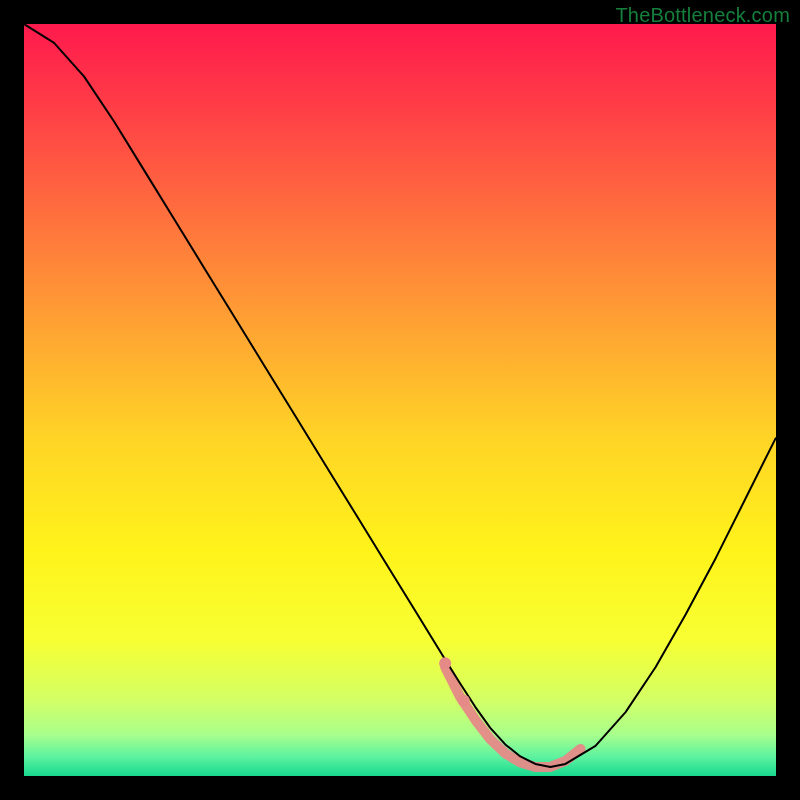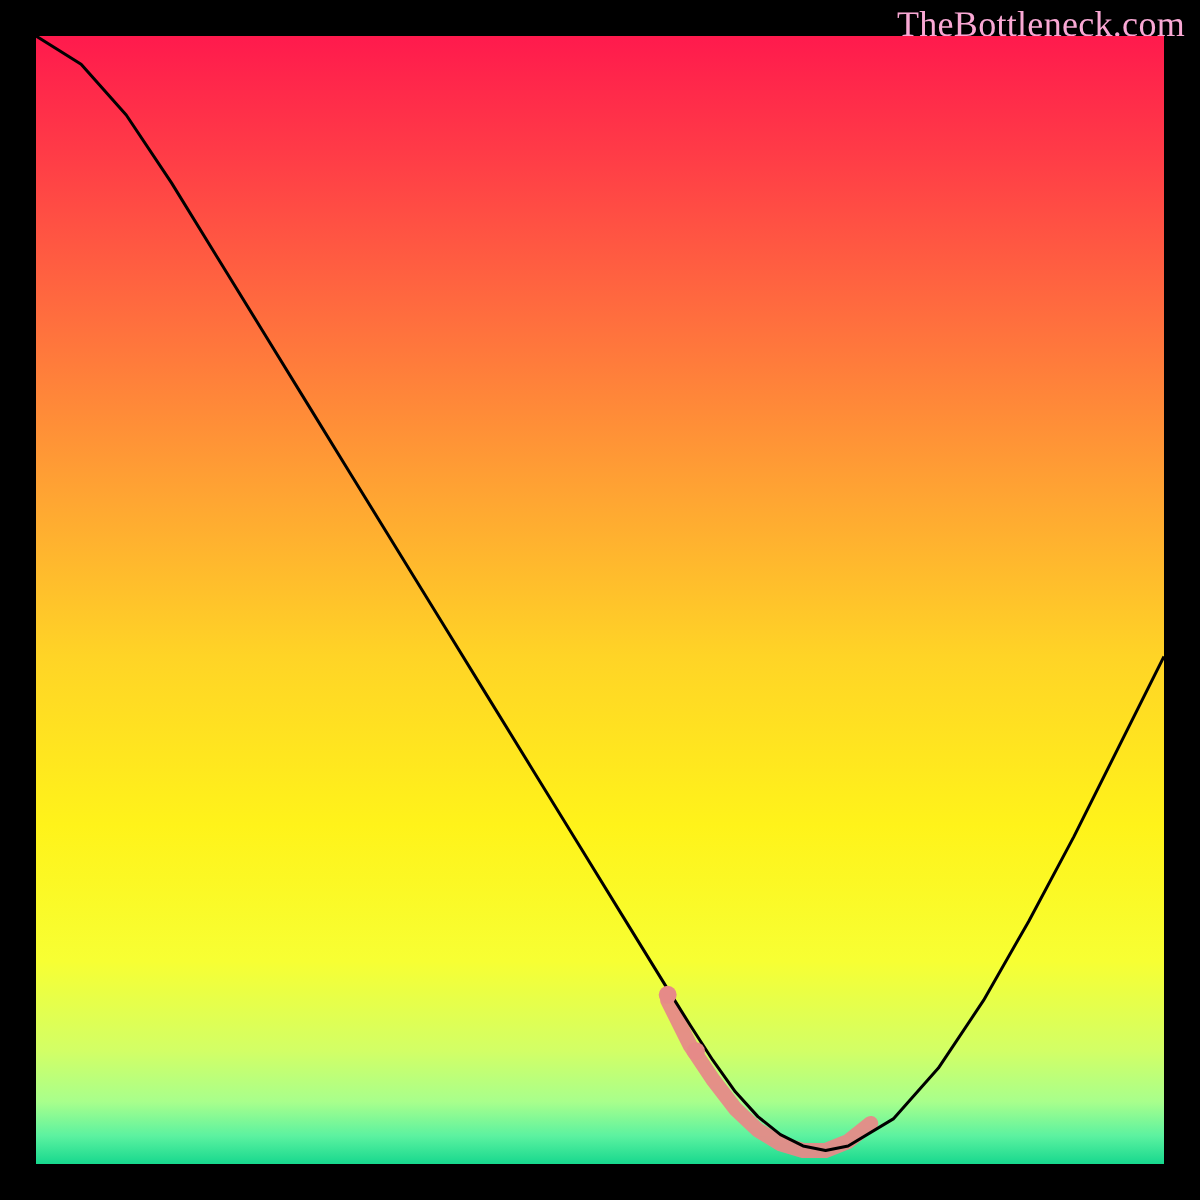--- a/index.html
+++ b/index.html
@@ -24,23 +24,23 @@
     width: 752px;
     height: 752px;
   }
   .plot svg {
     display: block;
   }
   .watermark {
     position: absolute;
     top: 4px;
     right: 10px;
-    color: #f9a8d4;
-    font-size: 24px;
-    font-family: Liberation Serif, serif;
+    color: #15803d;
+    font-size: 20px;
+    font-family: Liberation Sans, sans-serif;
     letter-spacing: 0.2px;
   }
 </style>
 </head>
 <body>
 
 <div class="outer">
   <div class="watermark">TheBottleneck.com</div>
   <div class="plot">
     <svg id="chartsvg" width="752" height="752" viewBox="0 0 752 752">

